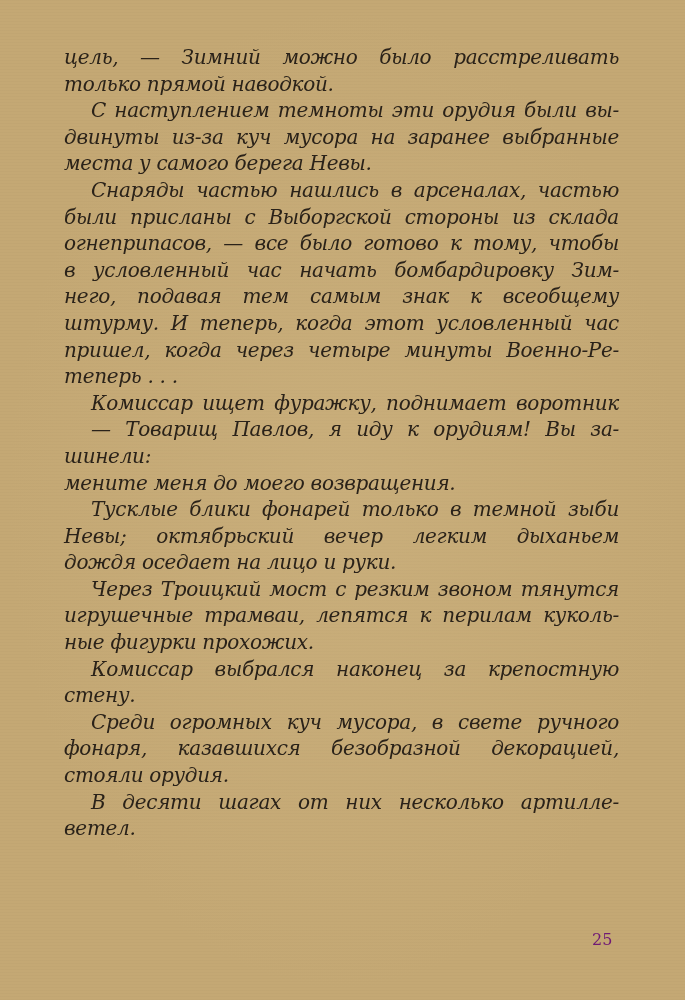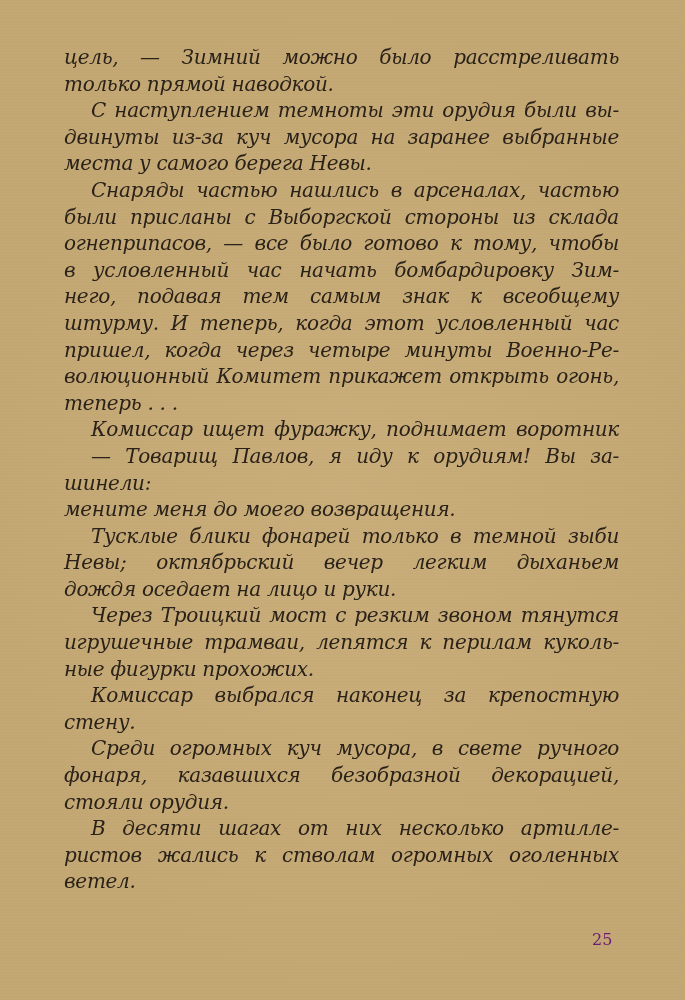--- a/index.html
+++ b/index.html
@@ -45,34 +45,32 @@
     <span class="line indent" style="white-space: nowrap;">С наступлением темноты эти орудия были вы-</span>
     <span class="line" style="white-space: nowrap;">двинуты из-за куч мусора на заранее выбранные</span>
     <span class="line last" style="white-space: nowrap;">места у самого берега Невы.</span>
     <span class="line indent" style="white-space: nowrap;">Снаряды частью нашлись в арсеналах, частью</span>
     <span class="line" style="white-space: nowrap;">были присланы с Выборгской стороны из склада</span>
     <span class="line" style="white-space: nowrap;">огнеприпасов, — все было готово к тому, чтобы</span>
     <span class="line" style="white-space: nowrap;">в условленный час начать бомбардировку Зим-</span>
     <span class="line" style="white-space: nowrap;">него, подавая тем самым знак к всеобщему</span>
     <span class="line" style="white-space: nowrap;">штурму. И теперь, когда этот условленный час</span>
     <span class="line" style="white-space: nowrap;">пришел, когда через четыре минуты Военно-Ре-</span>
-    <span class="line" style="white-space: nowrap;">волюционный Комитет прикажет открыть огонь,</span>
     <span class="line last" style="white-space: nowrap;">теперь . . .</span>
     <span class="line indent" style="white-space: nowrap;">Комиссар ищет фуражку, поднимает воротник</span>
     <span class="line indent" style="white-space: nowrap;">— Товарищ Павлов, я иду к орудиям! Вы за-</span>
     <span class="line last" style="white-space: nowrap;">шинели:</span>
     <span class="line last" style="white-space: nowrap;">мените меня до моего возвращения.</span>
     <span class="line indent" style="white-space: nowrap;">Тусклые блики фонарей только в темной зыби</span>
     <span class="line" style="white-space: nowrap;">Невы; октябрьский вечер легким дыханьем</span>
     <span class="line last" style="white-space: nowrap;">дождя оседает на лицо и руки.</span>
     <span class="line indent" style="white-space: nowrap;">Через Троицкий мост с резким звоном тянутся</span>
     <span class="line" style="white-space: nowrap;">игрушечные трамваи, лепятся к перилам куколь-</span>
     <span class="line last" style="white-space: nowrap;">ные фигурки прохожих.</span>
     <span class="line indent" style="white-space: nowrap;">Комиссар выбрался наконец за крепостную</span>
     <span class="line last" style="white-space: nowrap;">стену.</span>
     <span class="line indent" style="white-space: nowrap;">Среди огромных куч мусора, в свете ручного</span>
     <span class="line" style="white-space: nowrap;">фонаря, казавшихся безобразной декорацией,</span>
     <span class="line last" style="white-space: nowrap;">стояли орудия.</span>
     <span class="line indent" style="white-space: nowrap;">В десяти шагах от них несколько артилле-</span>
-    <span class="line" style="white-space: nowrap;">ристов жались к стволам огромных оголенных</span>
     <span class="line last" style="white-space: nowrap;">ветел.</span>
   </div>
 <div class="pagenum">25</div>
 
 </body></html>

